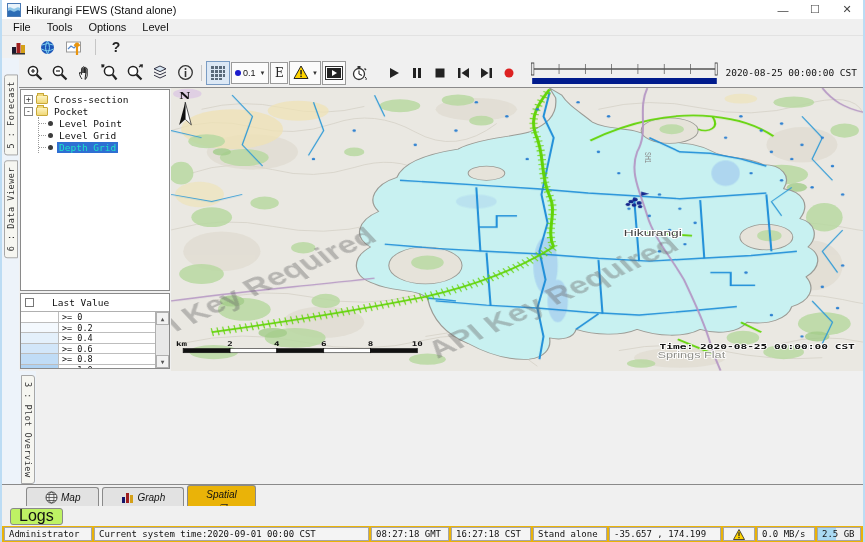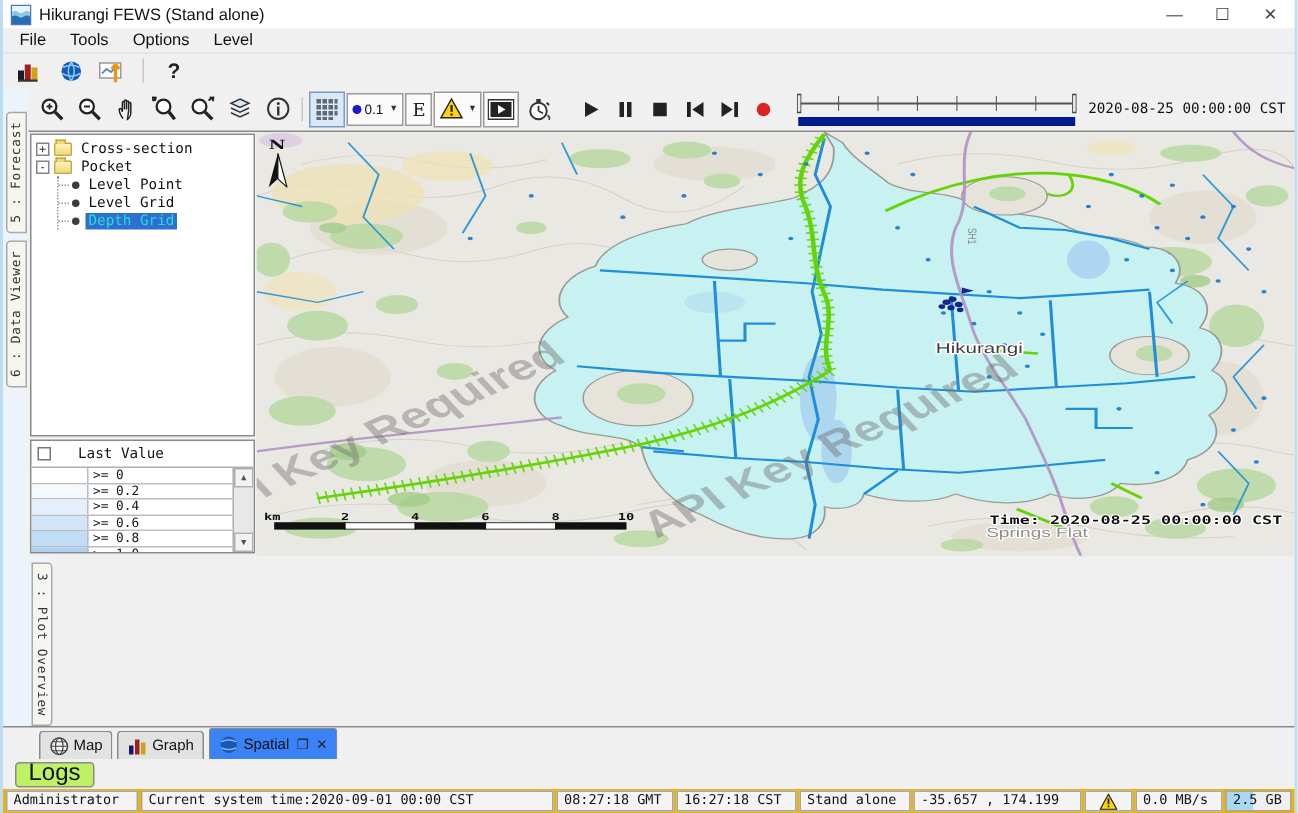--- a/index.html
+++ b/index.html
@@ -75,22 +75,22 @@
   .lg-swatch { width:38px; flex:none; border-right:1px solid #bdbdbd; }
   .lg-label { flex:1; font-size:8.5px; color:#111; line-height:10px; padding-left:3px; }
   .lg-scroll { width:14px; flex:none; background:#e8e8e8; border-left:1px solid #b0b0b0; display:flex; flex-direction:column; justify-content:space-between; align-items:center; }
   .sbtn { width:13px; height:13px; background:#f2f2f2; border:1px solid #b0b0b0; font-size:6px; color:#555; display:flex; align-items:center; justify-content:center; }
 
   .map-area { flex:1; position:relative; overflow:hidden; background:#eae8e2; }
   .map-area svg.mapsvg { display:block; width:100%; height:100%; }
 
   
   .tabbar { height:22px; background:#f0f0f0; border-top:1px solid #8a8a8a; display:flex; align-items:flex-end; padding-left:24px; gap:3px; flex:none; }
-  .btab { display:flex; align-items:center; gap:3px; height:19px; padding:0 6px; border:1px solid #8a8a8a; border-bottom:none; border-radius:3px 3px 0 0; background:#e2e2e2; font-size:10px; color:#111; }
-  .btab.active { background:#3b82f6; height:21px; }
+  .btab { display:flex; align-items:center; gap:3px; height:19px; padding:0 18px; border:1px solid #8a8a8a; border-bottom:none; border-radius:3px 3px 0 0; background:#e2e2e2; font-size:10px; color:#111;font-style:italic; }
+  .btab.active { background:#eab308; height:21px;flex-direction:column; }
   .dockctl { font-size:9px; color:#222; margin-left:2px; }
   .logsrow { height:20px; background:#f0f0f0; display:flex; align-items:center; padding-left:8px; flex:none; }
   .logsbtn { height:17px; padding:0 8px; border:1px solid #8a8a8a; border-radius:3px; background:#bef264; font-size:16px; color:#111; display:flex; align-items:center; }
 
   
   .statusbar { height:16px; background:#eab308; display:flex; gap:2px; padding:1px 2px; flex:none; font-family:"DejaVu Sans Mono", monospace; font-size:9px; color:#111; }
   .scell { border:1px solid #a6a6a6; background:#f4f4f4; display:flex; align-items:center; padding:0 4px; white-space:nowrap; overflow:hidden; }
   .scell.grow { flex:1; }
   .scell.mem { background:linear-gradient(to right, #a9d9f2 0 42%, #efefef 42%); }
 </style>

